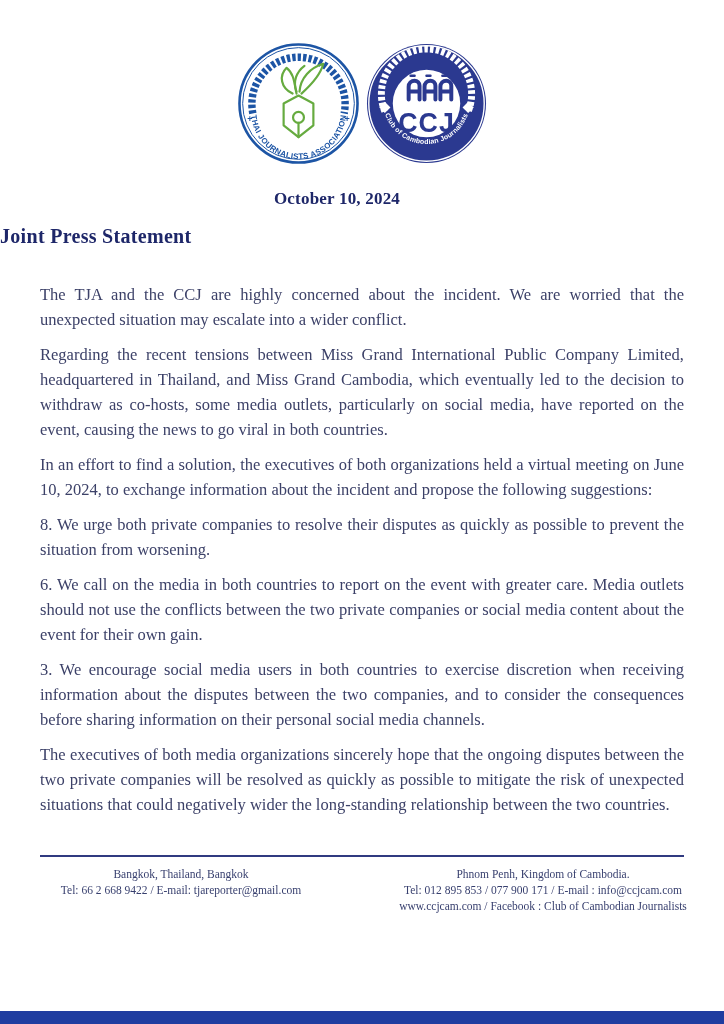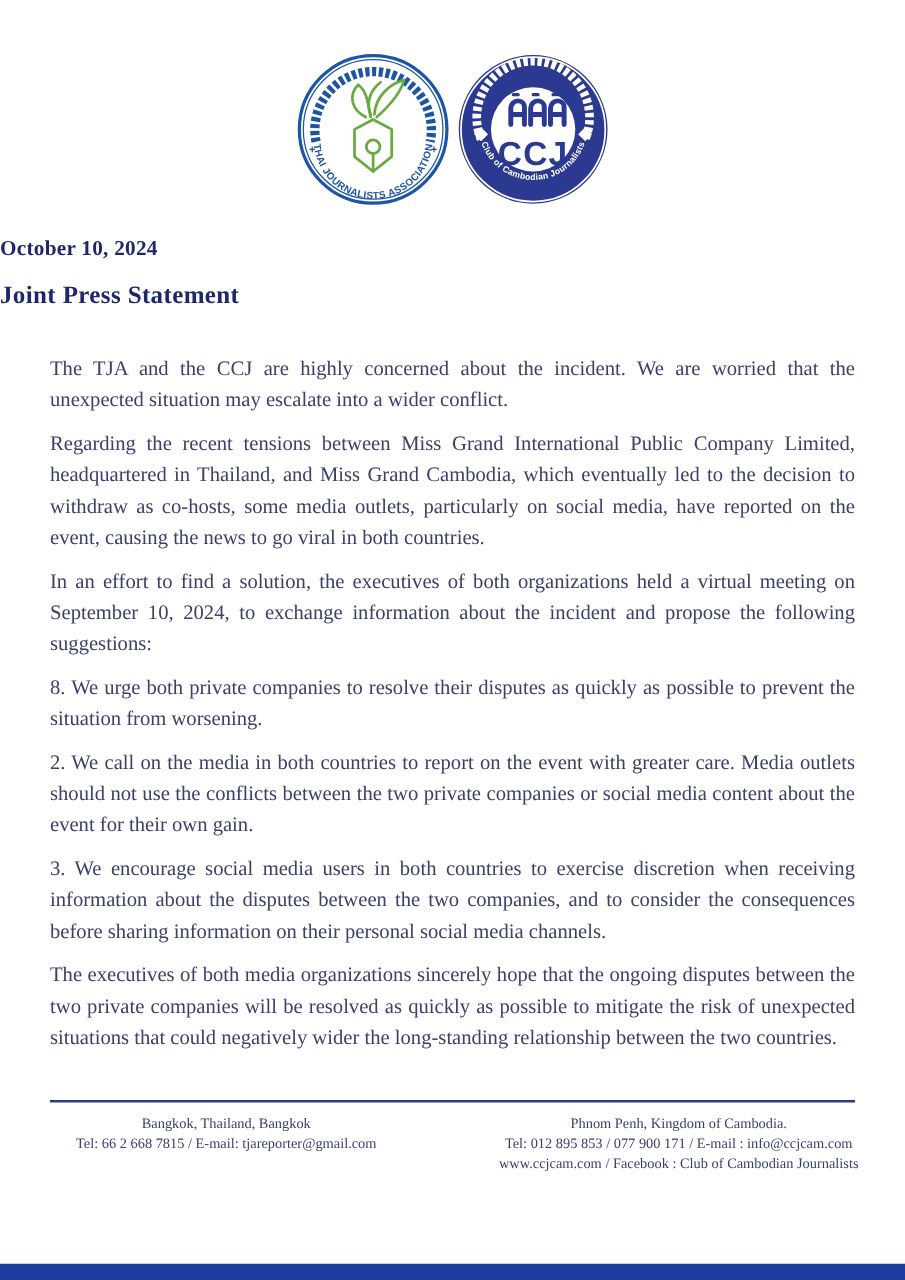--- a/index.html
+++ b/index.html
@@ -7,21 +7,21 @@
   .page {
     position:relative; width:724px; height:1024px; margin:0 auto;
     background:#ffffff; overflow:hidden;
     font-family:"Liberation Serif", serif;
   }
   
   .logo-row { display:flex; justify-content:center; align-items:flex-start; gap:5px; padding-top:42px; }
   .logo { width:123px; height:123px; display:block; }
   
   .date-line {
-    margin:24px 50px 0 0; text-align:left;
+    margin:24px 50px 0 0; text-align:center;
     font-size:17px; font-weight:bold; color:#1e2769; letter-spacing:.2px;
   }
   .doc-title {
     margin:16px 0 0 0; 
     font-size:20px; font-weight:bold; color:#1e2769; letter-spacing:.3px;
   }
   
   .doc-body {
     margin:34px 40px 0 40px;
     color:#3c4168; font-size:16.5px; line-height:25px;
@@ -96,32 +96,32 @@
       </text>
     </svg>
   </div>
 
   <div class="date-line">October 10, 2024</div>
   <div class="doc-title">Joint Press Statement</div>
 
   <div class="doc-body">
     <p>The TJA and the CCJ are highly concerned about the incident. We are worried that the unexpected situation may escalate into a wider conflict.</p>
     <p>Regarding the recent tensions between Miss Grand International Public Company Limited, headquartered in Thailand, and Miss Grand Cambodia, which eventually led to the decision to withdraw as co-hosts, some media outlets, particularly on social media, have reported on the event, causing the news to go viral in both countries.</p>
-    <p>In an effort to find a solution, the executives of both organizations held a virtual meeting on September 10, 2024, to exchange information about the incident and propose the following suggestions:</p>
+    <p>In an effort to find a solution, the executives of both organizations held a virtual meeting on June 10, 2024, to exchange information about the incident and propose the following suggestions:</p>
     <p>8. We urge both private companies to resolve their disputes as quickly as possible to prevent the situation from worsening.</p>
-    <p>2. We call on the media in both countries to report on the event with greater care. Media outlets should not use the conflicts between the two private companies or social media content about the event for their own gain.</p>
+    <p>6. We call on the media in both countries to report on the event with greater care. Media outlets should not use the conflicts between the two private companies or social media content about the event for their own gain.</p>
     <p>3. We encourage social media users in both countries to exercise discretion when receiving information about the disputes between the two companies, and to consider the consequences before sharing information on their personal social media channels.</p>
     <p>The executives of both media organizations sincerely hope that the ongoing disputes between the two private companies will be resolved as quickly as possible to mitigate the risk of unexpected situations that could negatively wider the long-standing relationship between the two countries.</p>
   </div>
 
   <div class="footer-rule"></div>
   <div class="footer-cols">
     <div class="footer-col">
       <div>Bangkok, Thailand, Bangkok</div>
-      <div>Tel: 66 2 668 7815 / E-mail:  tjareporter@gmail.com</div>
+      <div>Tel: 66 2 668 9422 / E-mail:  tjareporter@gmail.com</div>
     </div>
     <div class="footer-col">
       <div>Phnom Penh, Kingdom of Cambodia.</div>
       <div>Tel: 012 895 853 / 077 900 171 / E-mail : info@ccjcam.com</div>
       <div>www.ccjcam.com / Facebook : Club of Cambodian Journalists</div>
     </div>
   </div>
 
   <div class="bottom-bar"></div>
 </div>

